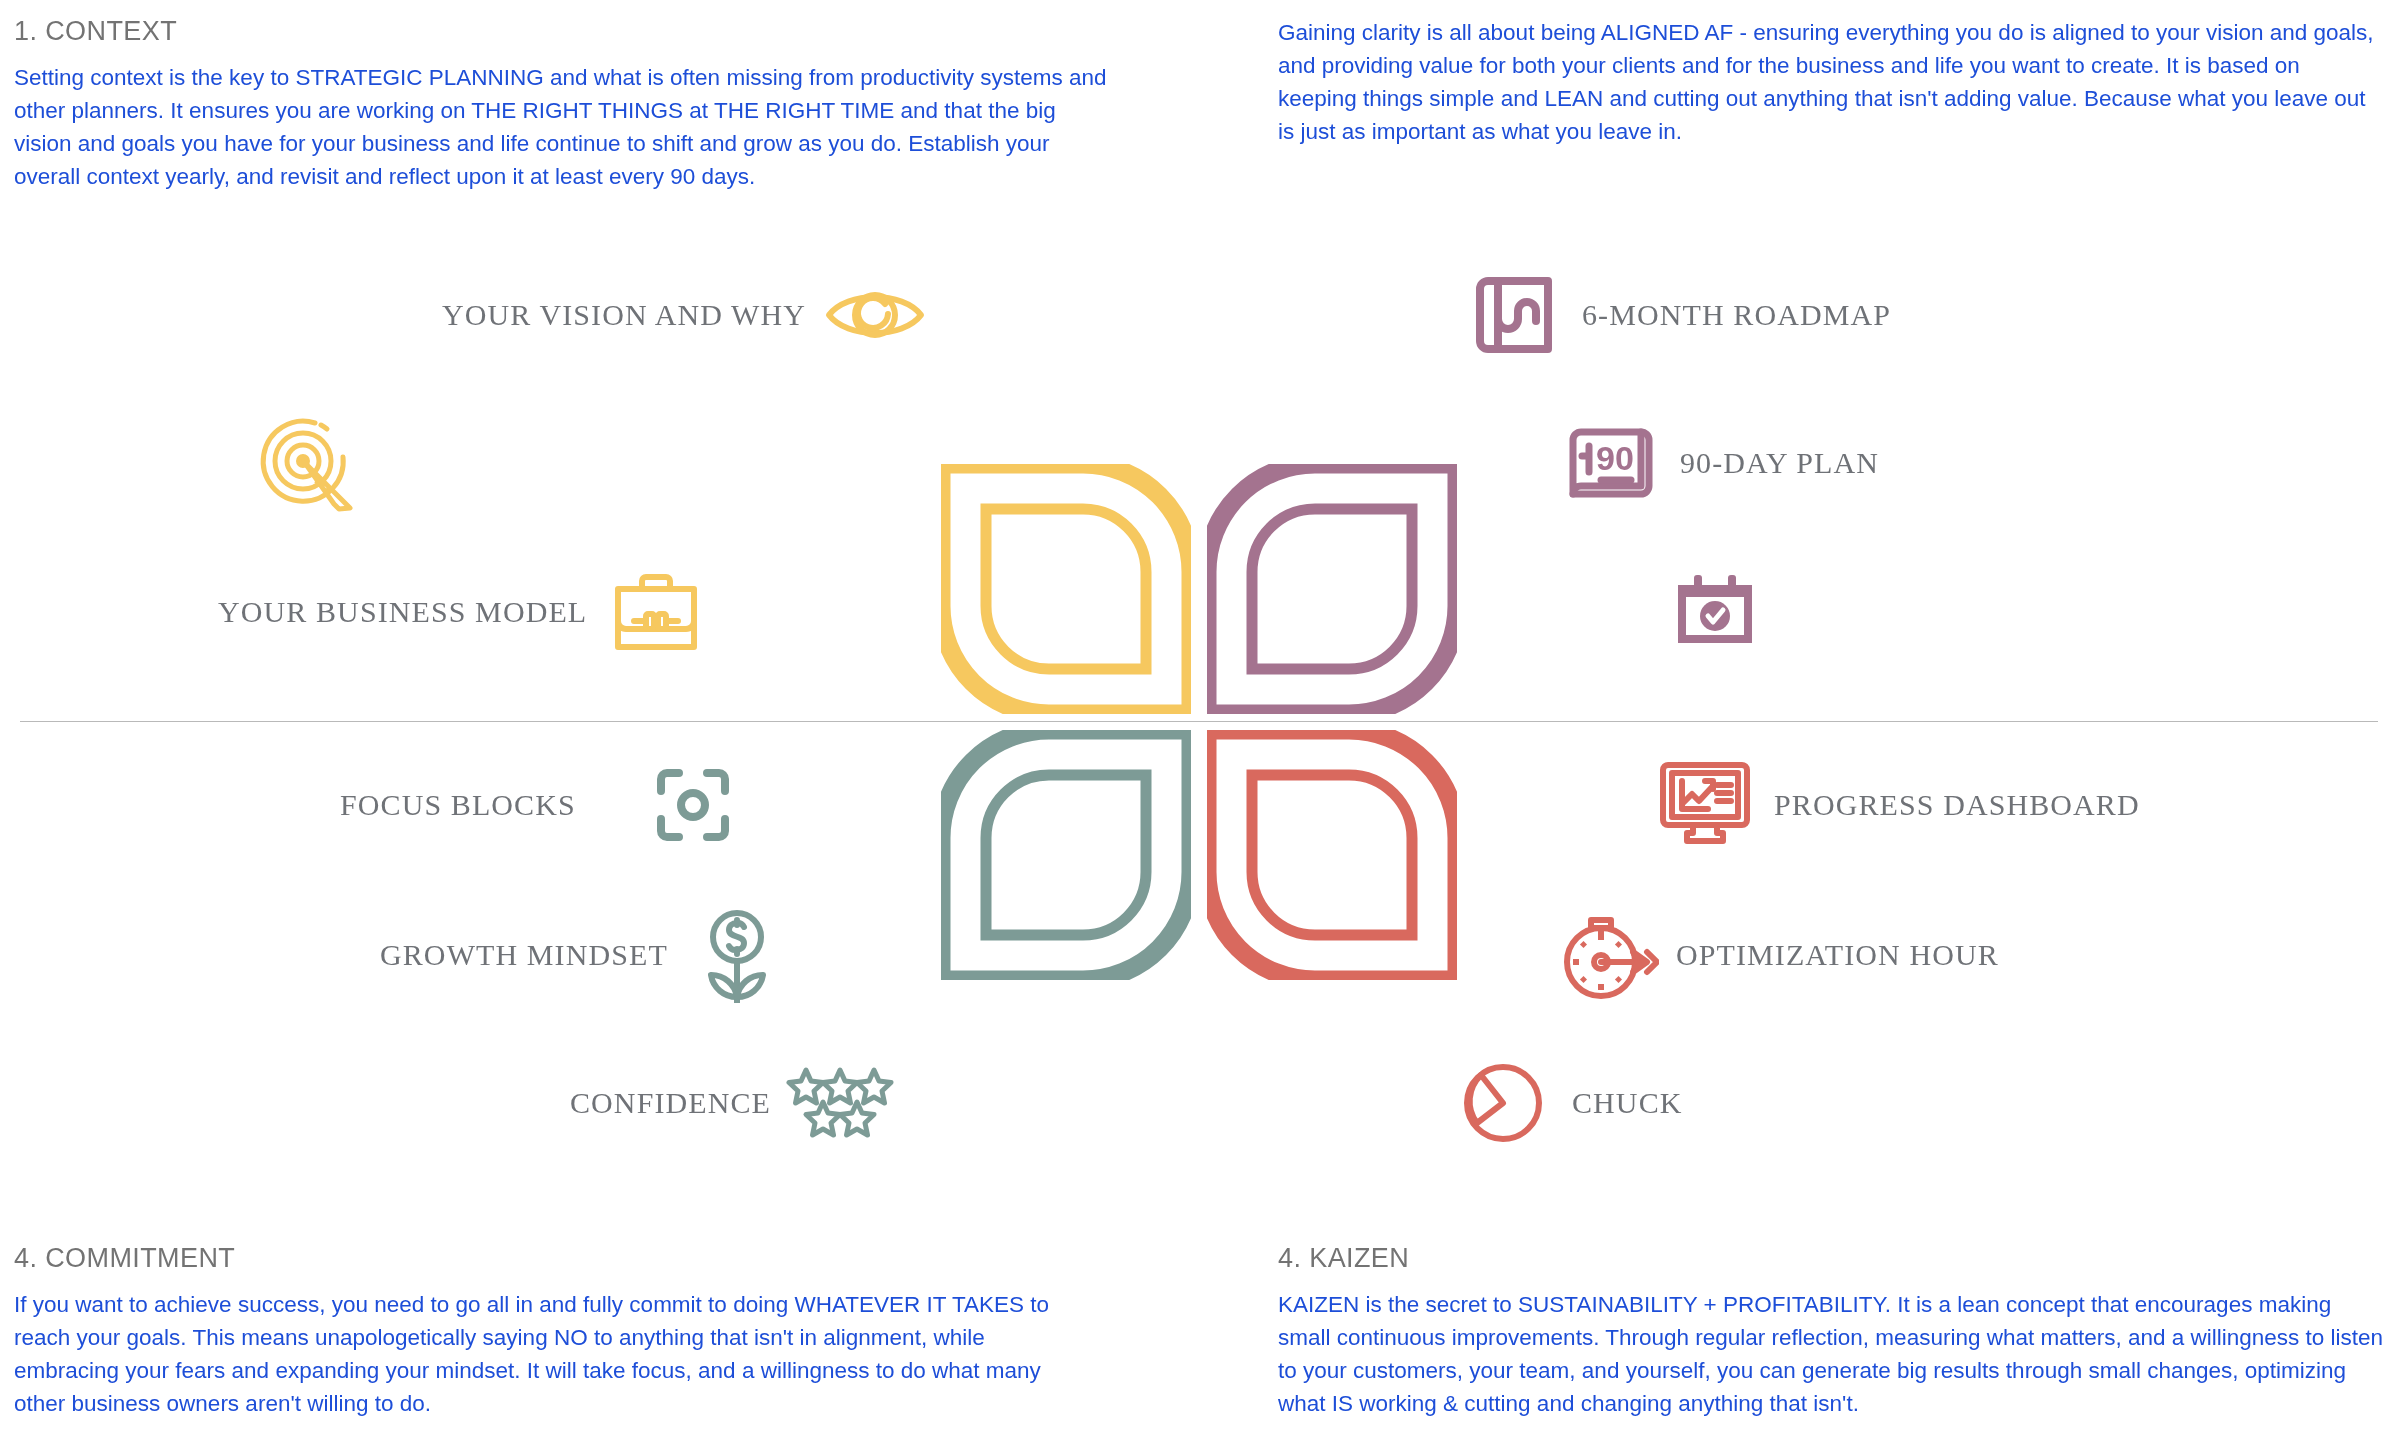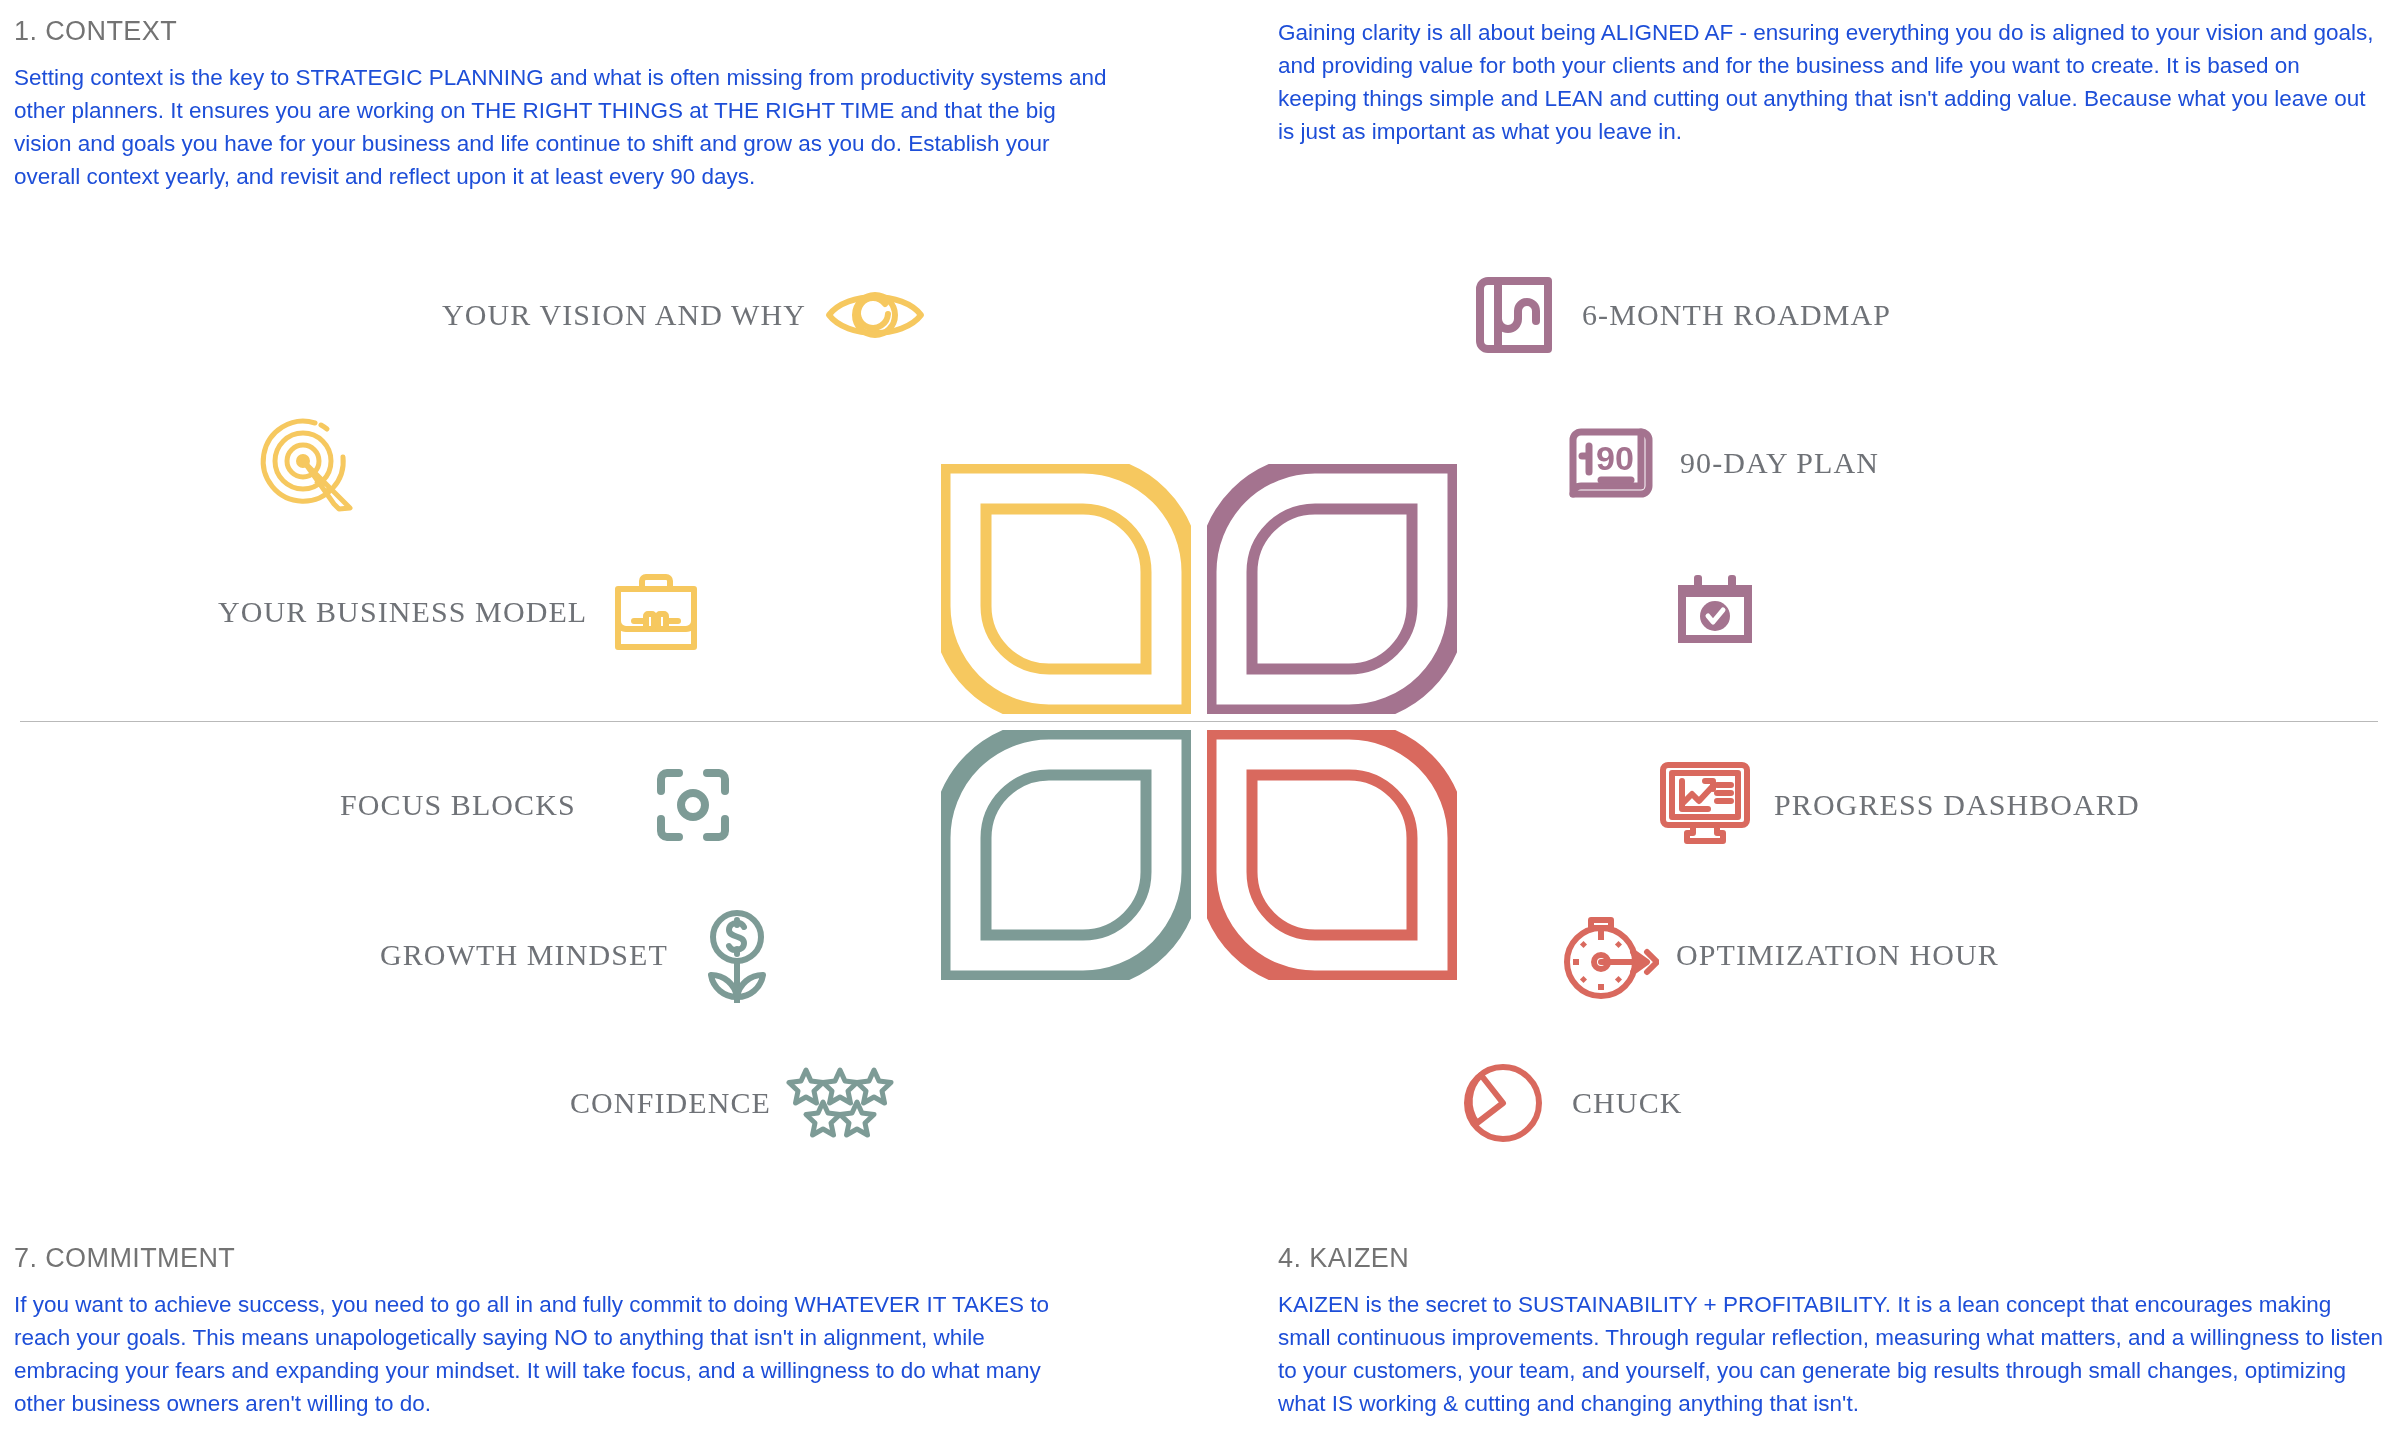--- a/index.html
+++ b/index.html
@@ -97,21 +97,21 @@
 <div class="desc" id="desc-context">
   <div class="num-title">1. CONTEXT</div>
   <div class="body">Setting context is the key to STRATEGIC PLANNING and what is often missing from productivity systems and other planners. It ensures you are working on THE RIGHT THINGS at THE RIGHT TIME and that the big vision and goals you have for your business and life continue to shift and grow as you do. Establish your overall context yearly, and revisit and reflect upon it at least every 90 days.</div>
 </div>
 
 <div class="desc" id="desc-clarity">
   <div class="body">Gaining clarity is all about being ALIGNED AF - ensuring everything you do is aligned to your vision and goals, and providing value for both your clients and for the business and life you want to create. It is based on keeping things simple and LEAN and cutting out anything that isn't adding value. Because what you leave out is just as important as what you leave in.</div>
 </div>
 
 <div class="desc" id="desc-commit">
-  <div class="num-title">7. COMMITMENT</div>
+  <div class="num-title">4. COMMITMENT</div>
   <div class="body">If you want to achieve success, you need to go all in and fully commit to doing WHATEVER IT TAKES to reach your goals. This means unapologetically saying NO to anything that isn't in alignment, while embracing your fears and expanding your mindset. It will take focus, and a willingness to do what many other business owners aren't willing to do.</div>
 </div>
 
 <div class="desc" id="desc-kaizen">
   <div class="num-title">4. KAIZEN</div>
   <div class="body">KAIZEN is the secret to SUSTAINABILITY + PROFITABILITY.  It is a lean concept that encourages making small continuous improvements. Through regular reflection, measuring what matters, and a willingness to listen to your customers, your team, and yourself, you can generate big results through small changes, optimizing what IS working &amp; cutting and changing anything that isn't.</div>
 </div>
 
 <div id="divider"></div>
 

